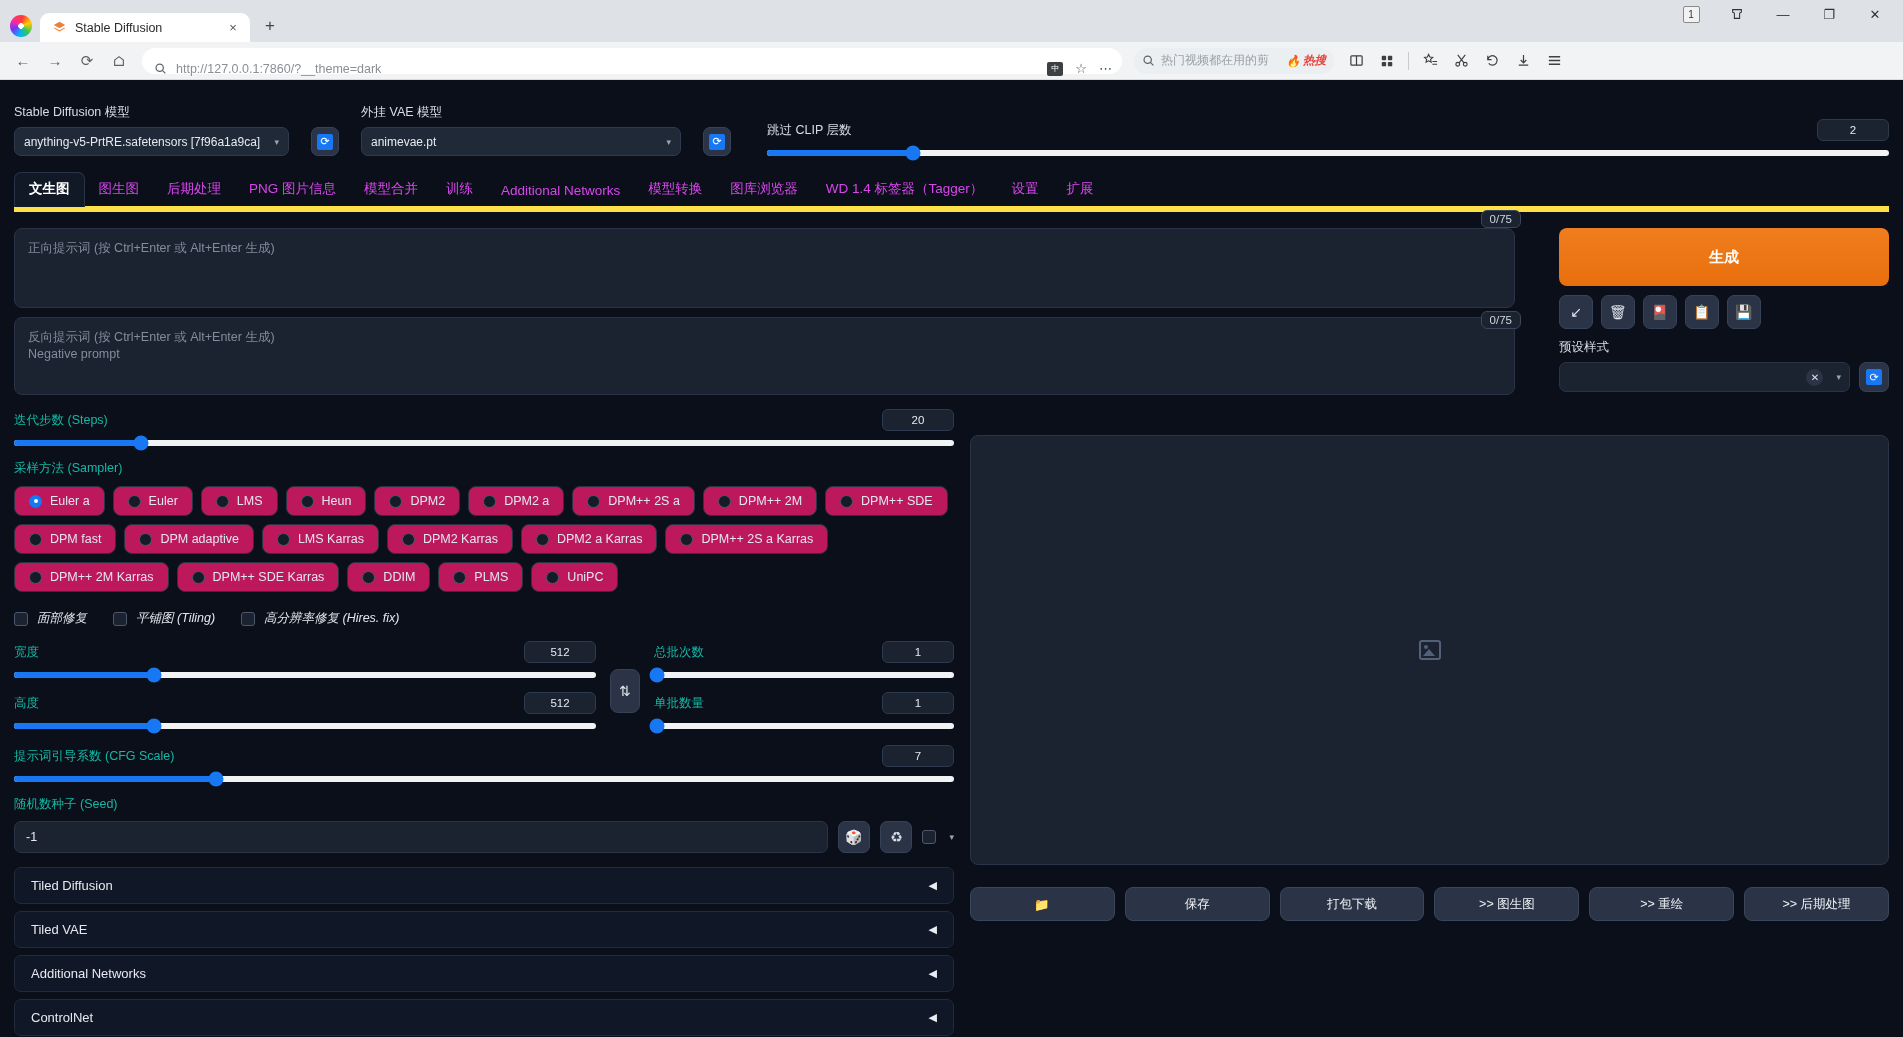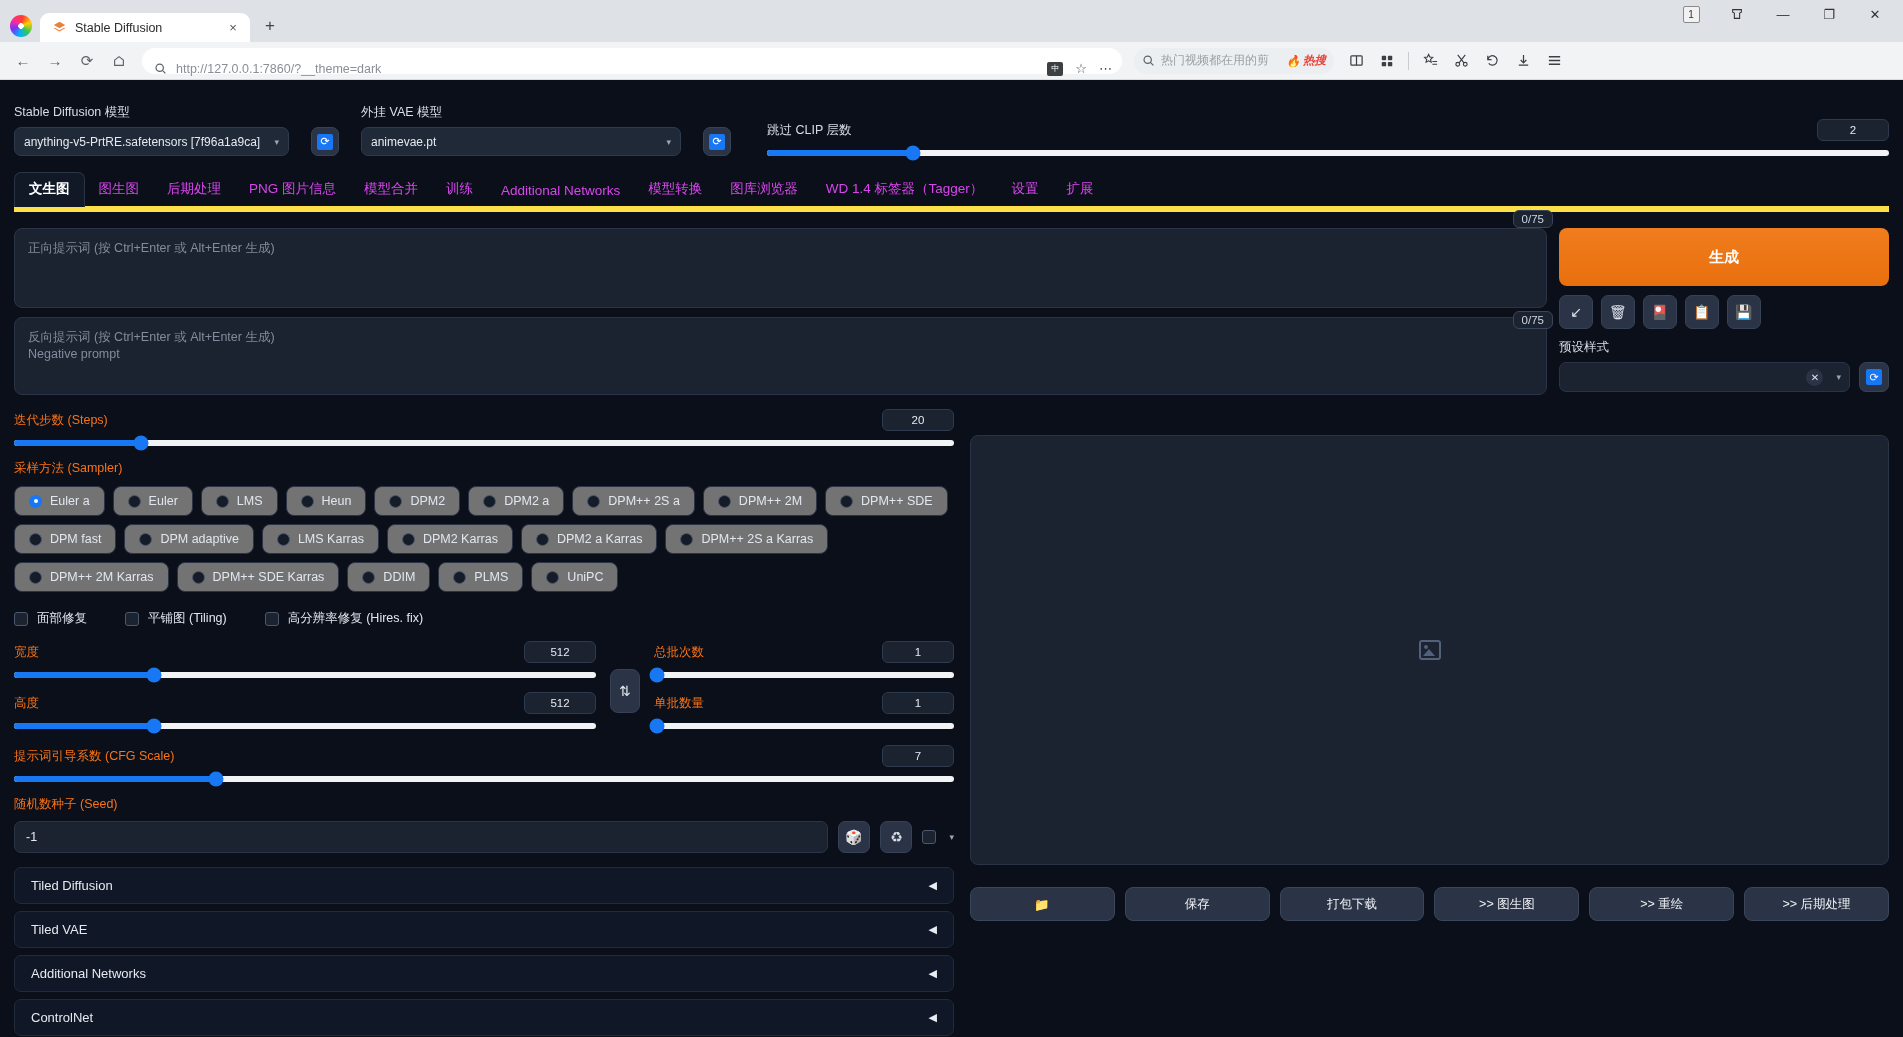--- a/index.html
+++ b/index.html
@@ -135,21 +135,21 @@
   }
   .prompt-box.pos { height: 80px; }
   .prompt-box.neg { height: 78px; }
   .counter {
     position: absolute; right: -6px; background: #1b2230; border: 1px solid #3a465c;
     border-radius: 6px; font-size: 11.5px; color: #cfd6e2; padding: 2px 8px; z-index: 5;
   }
   .counter.c1 { top: -18px; }
   .counter.c2 { top: 83px; }
 
-  .gen-col { width: 330px; flex: 0 0 330px; margin-left: 0; font-family: Liberation Serif, serif; }
+  .gen-col { width: 330px; flex: 0 0 330px; margin-left: 32px; font-family: Liberation Serif, serif; }
   .gen-btn {
     height: 58px; border-radius: 8px; background: linear-gradient(#f07d1e, #e96f0d);
     color: #fff; font-size: 15px; font-weight: 700;
     display: flex; align-items: center; justify-content: center;
   }
   .icon-row { display: flex; gap: 8px; margin-top: 9px; }
   .ibtn {
     width: 34px; height: 34px; background: #2b3446; border: 1px solid #374257;
     border-radius: 7px; display: flex; align-items: center; justify-content: center;
     font-size: 14px; color: #e2e6ee;
@@ -161,33 +161,33 @@
     border-radius: 7px; display: flex; align-items: center; justify-content: flex-end;
     padding: 0 8px; gap: 7px;
   }
   .clear-x { width: 17px; height: 17px; border-radius: 50%; background: #2b3446;
              color: #dfe4ec; font-size: 10px; display: flex; align-items: center;
              justify-content: center; }
   .styles-refresh {
     width: 30px; height: 30px; background: #2b3446; border: 1px solid #374257;
     border-radius: 7px; display: flex; align-items: center; justify-content: center;
   }
-  .sec-label { font-size: 12.5px; color: #f97316; }
+  .sec-label { font-size: 12.5px; color: #14b8a6; }
   .radio-grid { display: flex; flex-wrap: wrap; gap: 8px; margin-top: 9px; }
   .radio {
-    height: 30px; background: #737373; border: 1px solid #2b3446; border-radius: 8px;
+    height: 30px; background: #be185d; border: 1px solid #2b3446; border-radius: 8px;
     display: flex; align-items: center; gap: 8px; padding: 0 14px;
     font-size: 12.5px; color: #e2e7ef; white-space: nowrap;
   }
   .dot { width: 13px; height: 13px; border-radius: 50%; border: 1px solid #4b586e;
          background: #151c28; flex: 0 0 auto; position: relative; }
   .radio.on .dot { background: #1877f2; border-color: #1877f2; }
   .radio.on .dot::after { content: ""; position: absolute; inset: 3.5px; border-radius: 50%; background: #fff; }
 
-  .checks { display: flex; align-items: center; gap: 38px; margin-top: 18px; }
+  .checks { display: flex; align-items: center; gap: 26px; margin-top: 18px; font-style: italic; }
   .chk { display: flex; align-items: center; gap: 9px; font-size: 12.5px; color: #e2e7ef; }
   .chkbox { width: 14px; height: 14px; border: 1px solid #4b586e; border-radius: 3px; background: #1b2230; }
 
   .dims { display: flex; align-items: flex-start; gap: 0; margin-top: 14px; }
   .dim-left { flex: 1 1 auto; }
   .swap-btn {
     width: 30px; height: 44px; background: #2b3446; border: 1px solid #374257;
     border-radius: 8px; display: flex; align-items: center; justify-content: center;
     margin: 28px 14px 0; font-size: 14px; color: #e2e7ef; flex: 0 0 auto;
   }

